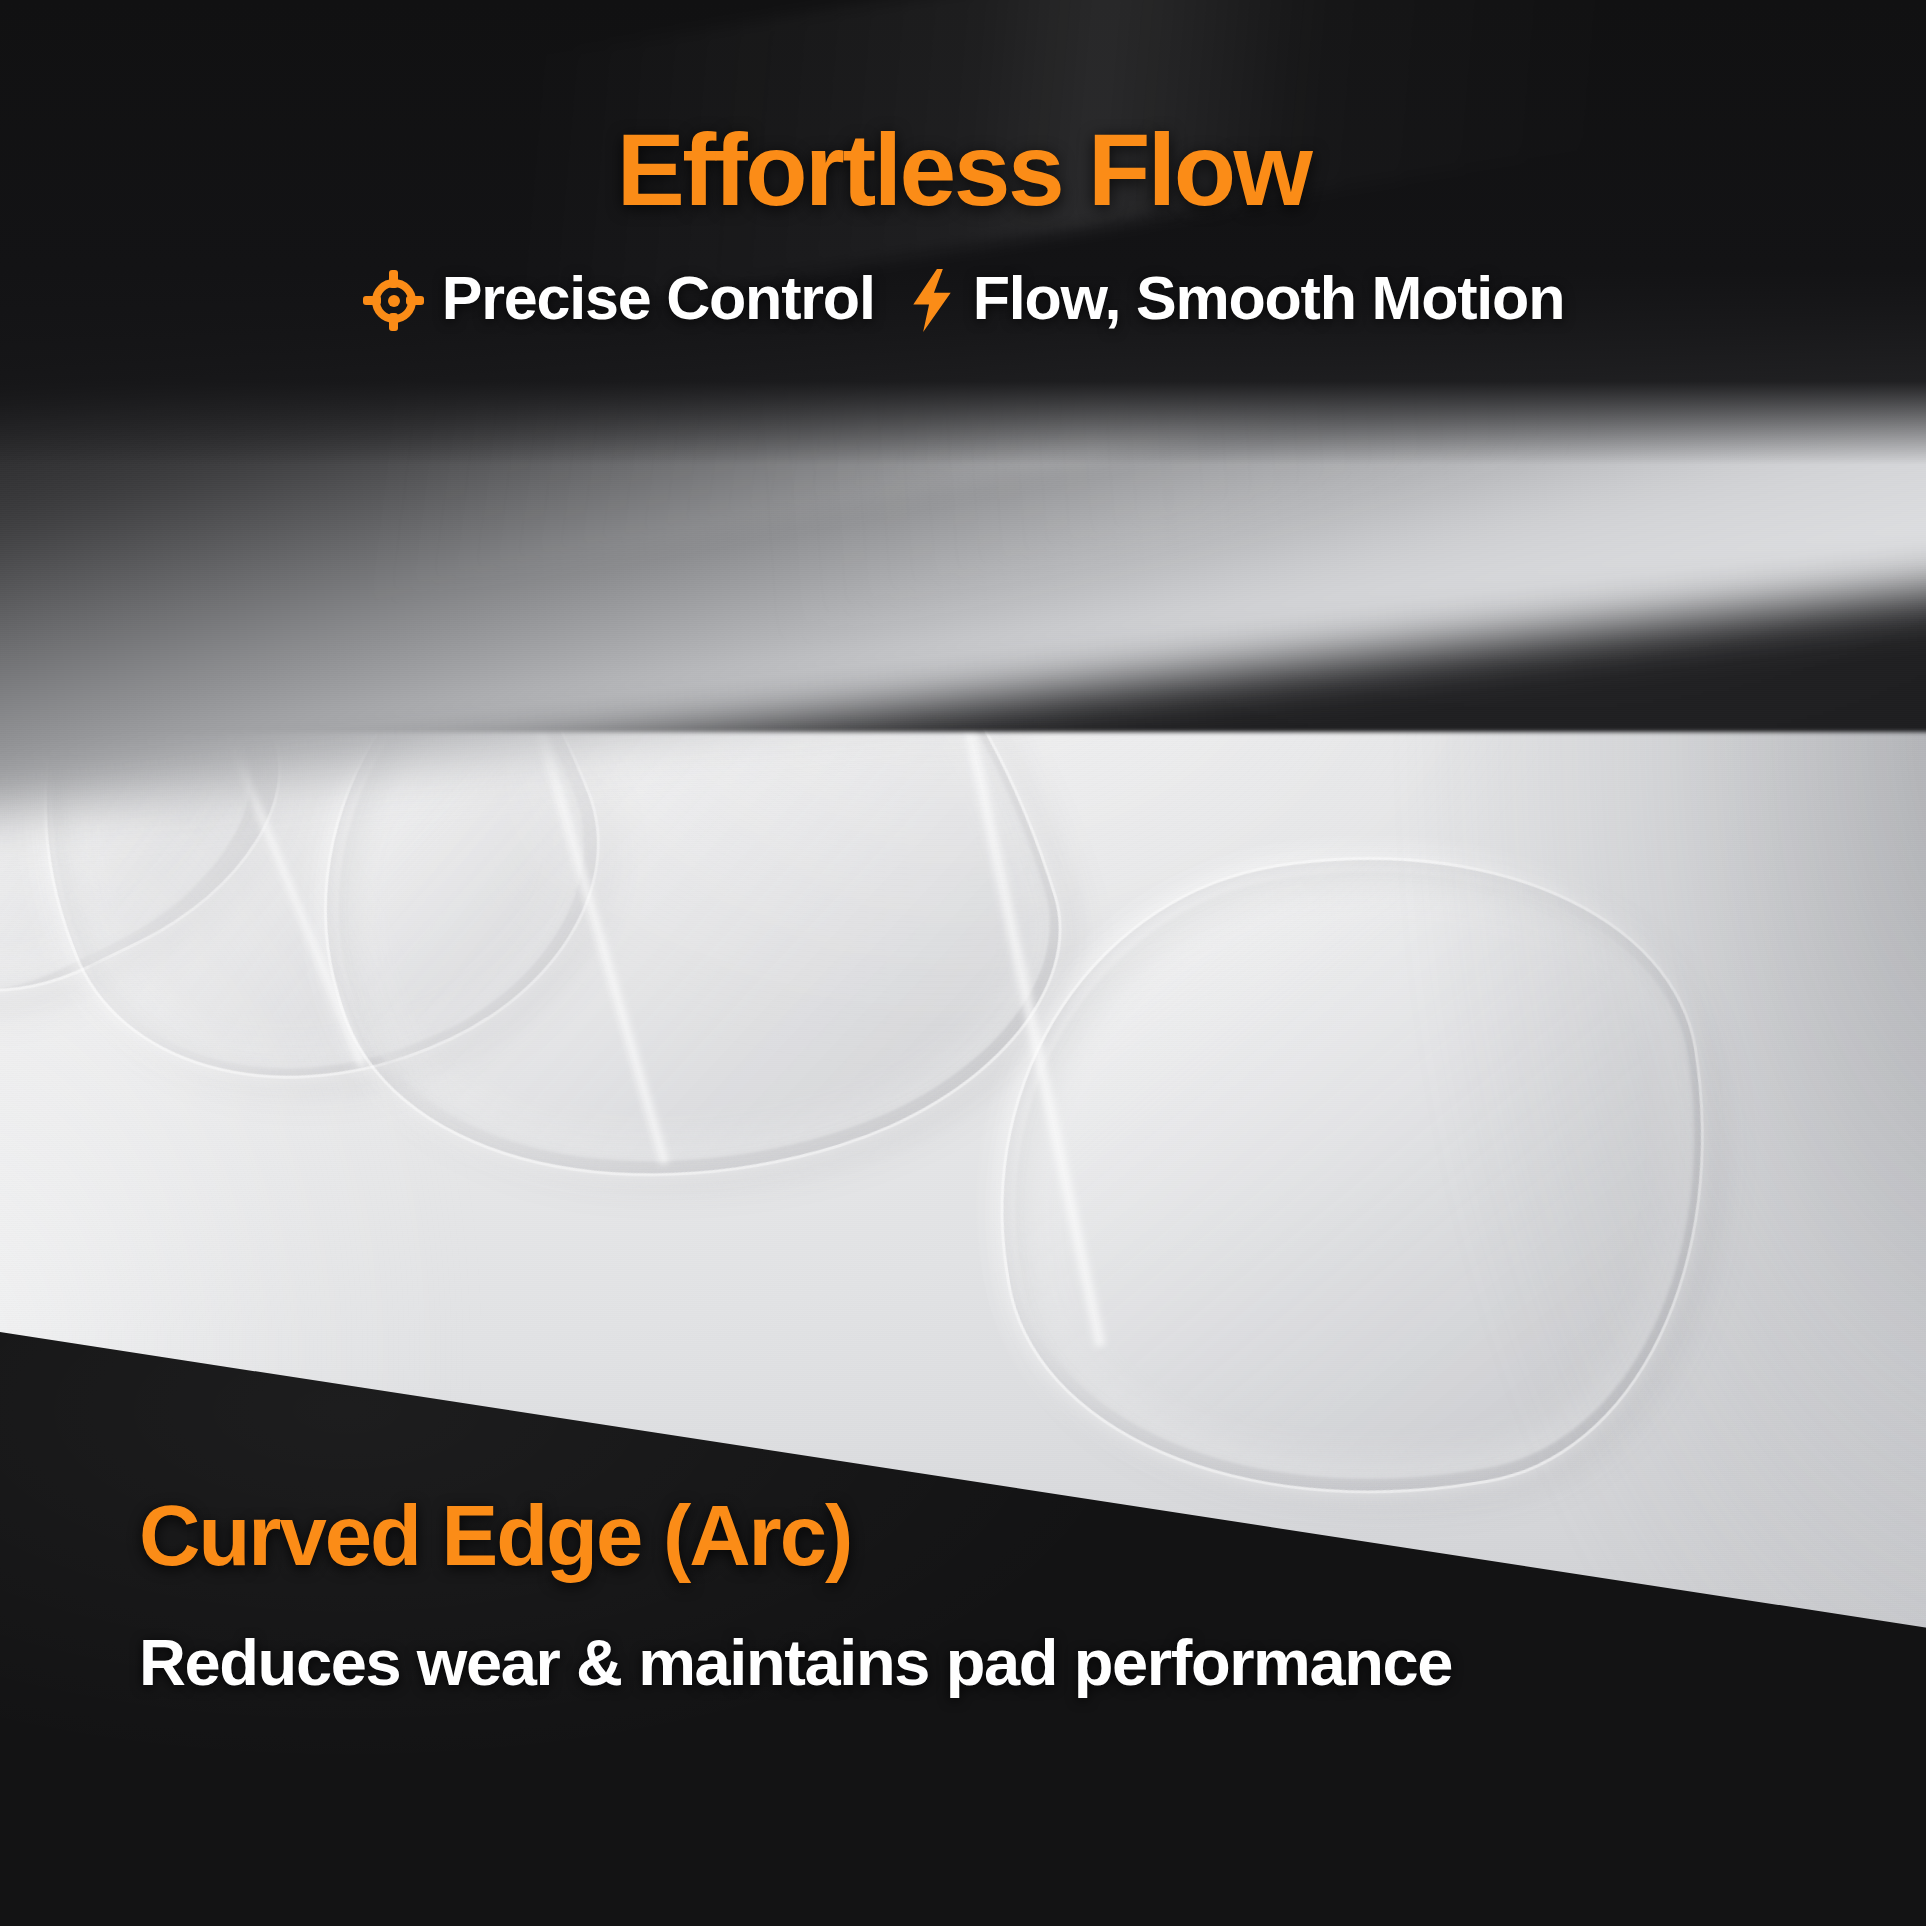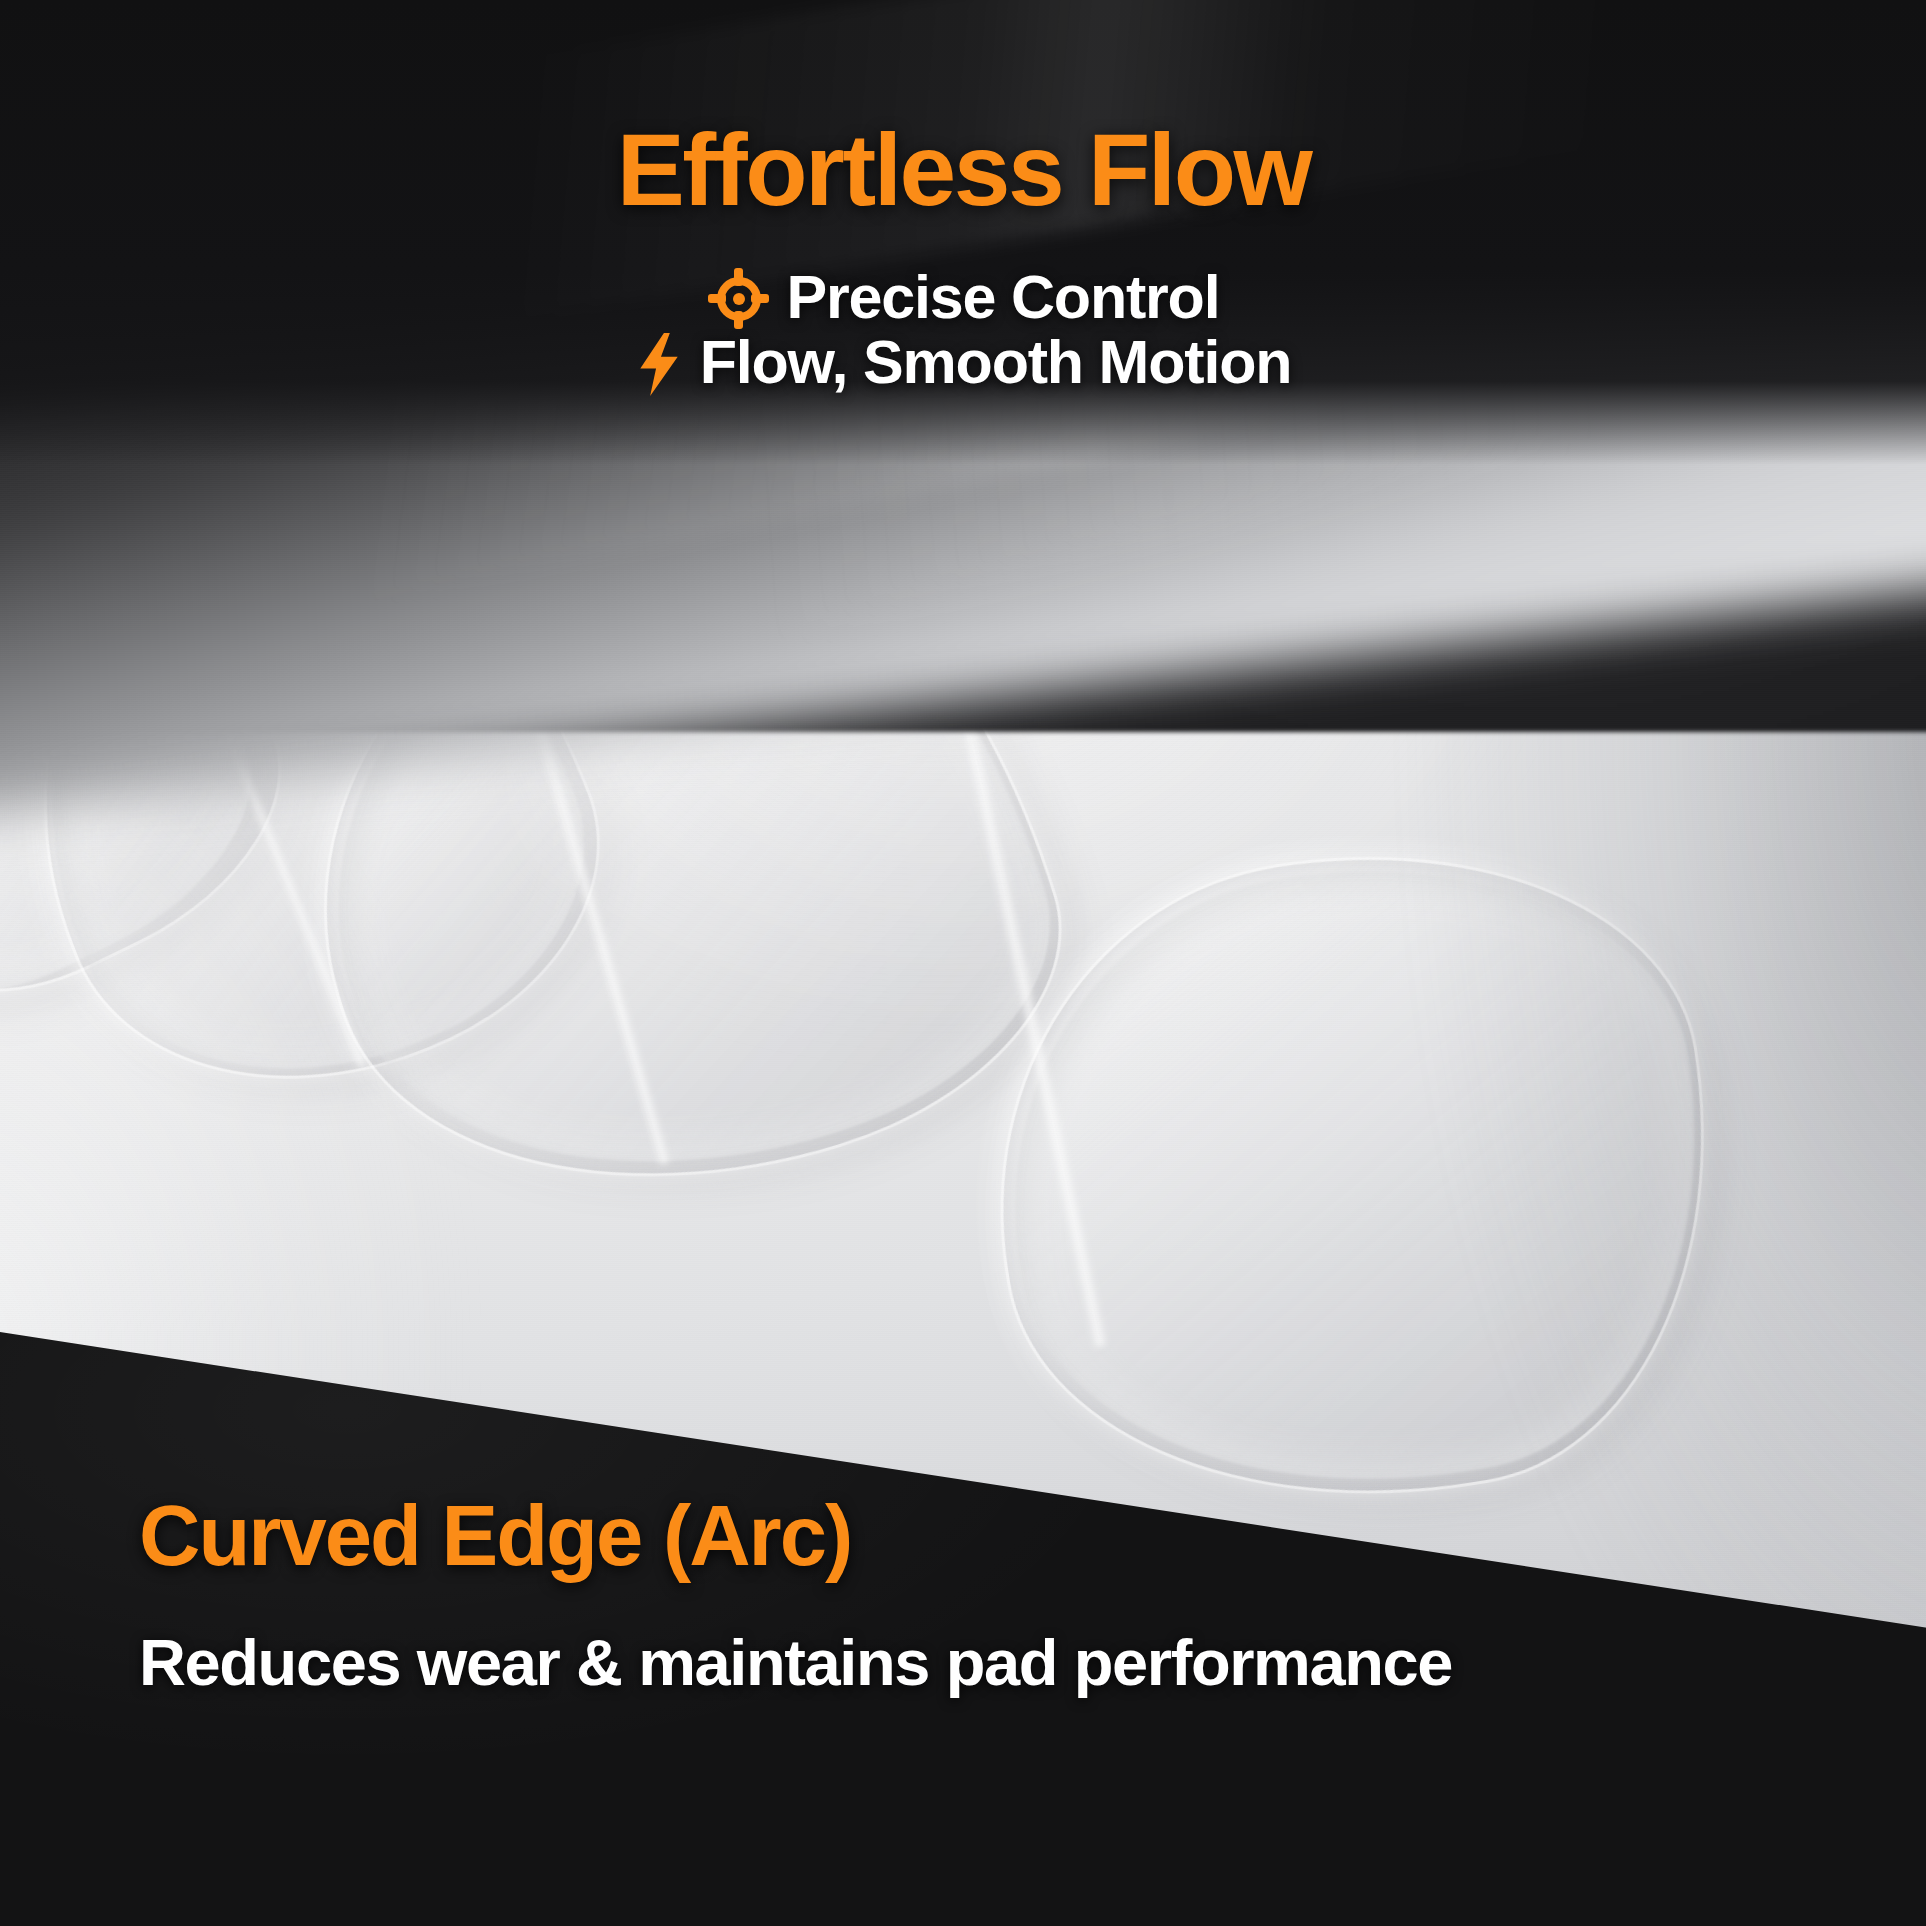--- a/index.html
+++ b/index.html
@@ -199,21 +199,20 @@
   .subrow {
     position:absolute; left:0; top:265px; width:1927px;
     display:flex; align-items:center; justify-content:center;
     gap:0px;
     color:#ffffff;
     font-size:61px;
     font-weight:bold;
     letter-spacing:-1.2px;
     line-height:1.0;
     text-shadow:0 2px 12px rgba(0,0,0,0.7);
-    flex-direction:column;
   }
   .sub-item { display:flex; align-items:center; gap:18px; }
   .sub-gap { width:34px; }
 
   
   .icon-target {
     width:61px; height:61px; flex:0 0 auto;
     position:relative; display:inline-block;
     margin-top:3px;
   }

